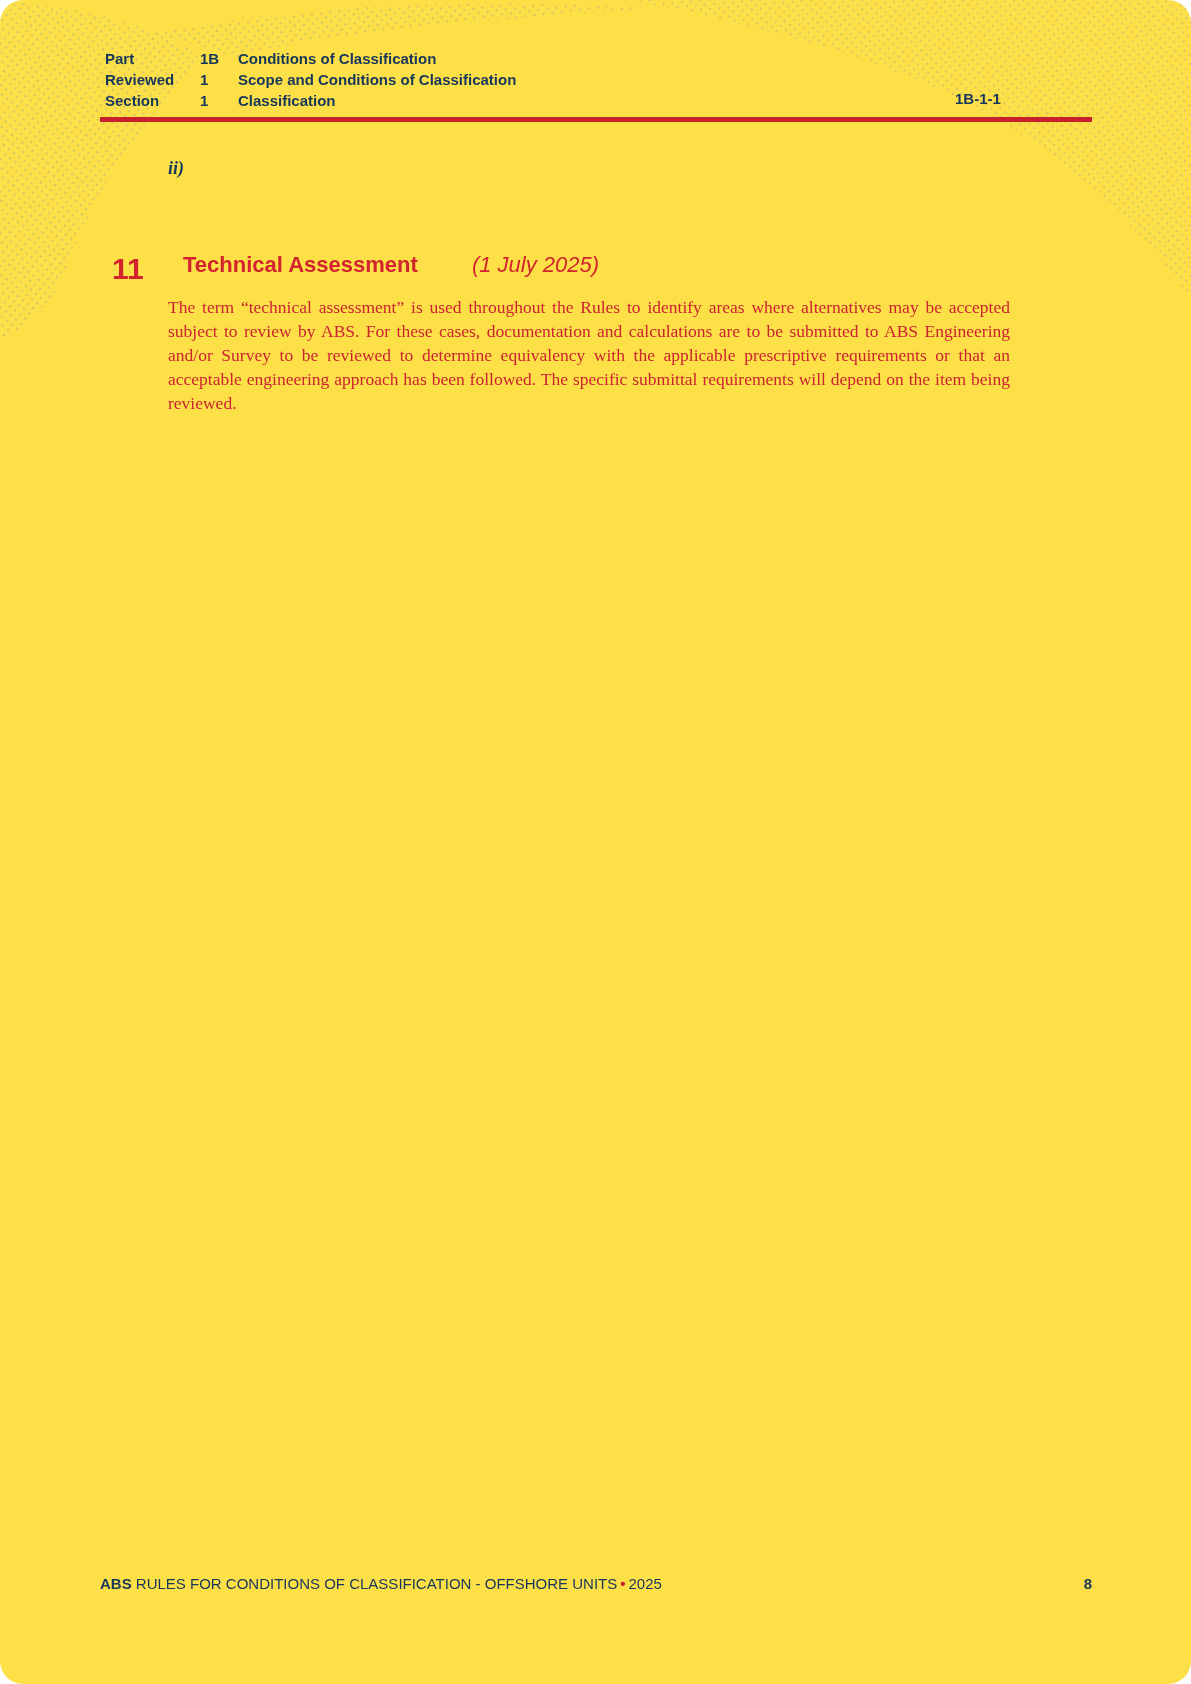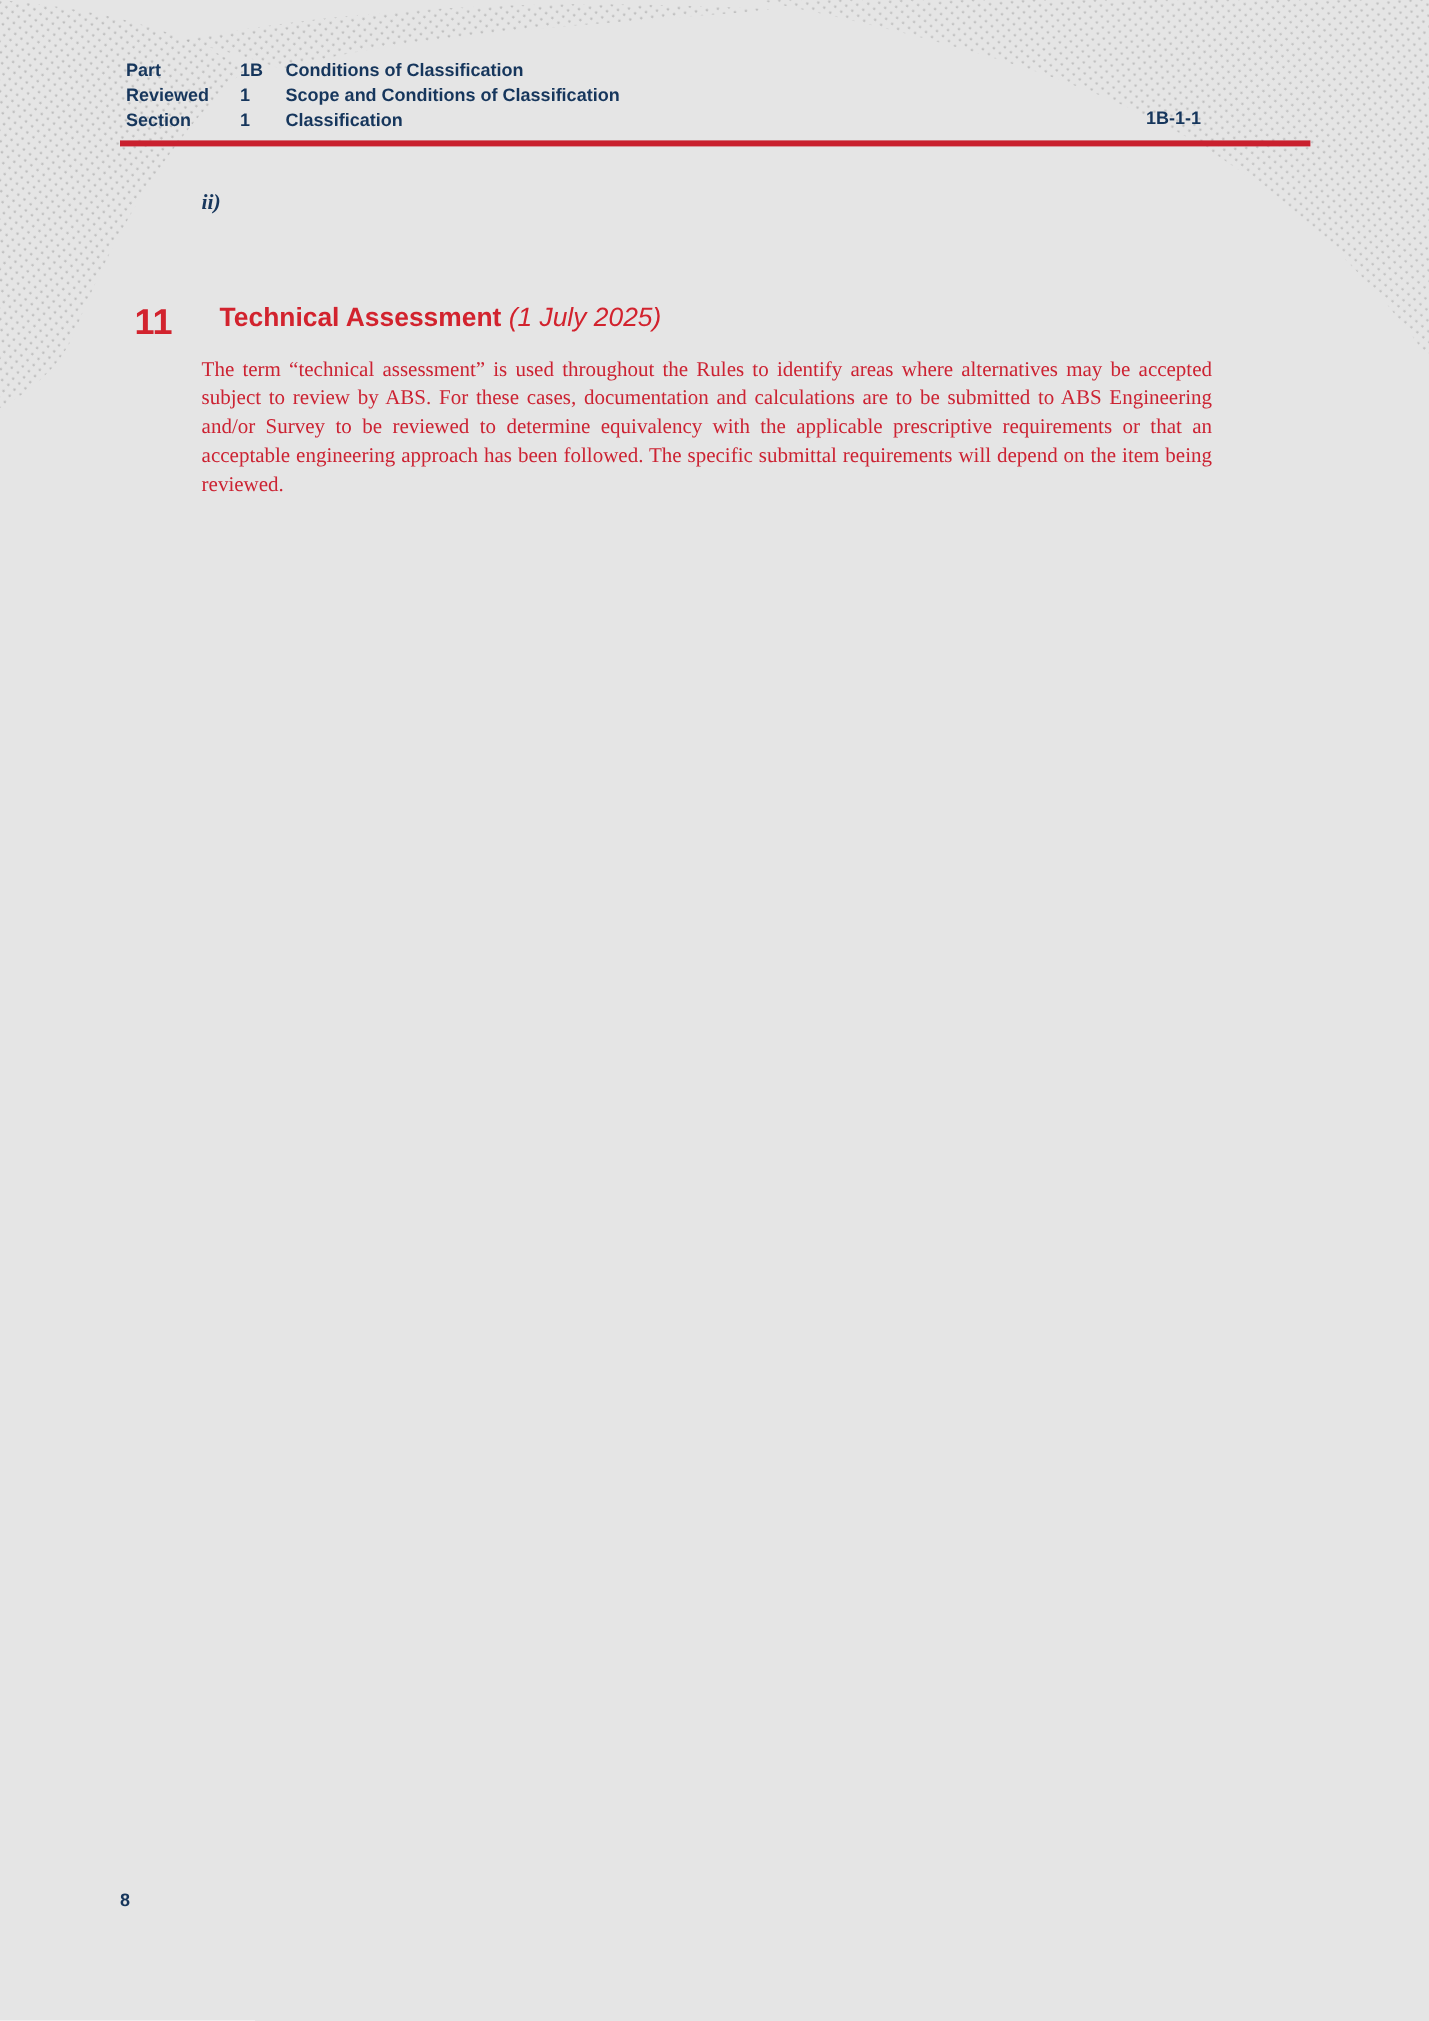--- a/index.html
+++ b/index.html
@@ -1,24 +1,25 @@
 <!DOCTYPE html>
 <html><head>
 <meta charset="utf-8">
 <style>
   * { margin: 0; padding: 0; box-sizing: border-box; }
   html, body { background: #ffffff; }
   .page {
     position: relative;
     width: 1191px;
     height: 1684px;
-    background: #e5e5e5;
+    background: #fde047;
     overflow: hidden;
     font-family: "Liberation Serif", serif;
     color: #000000;
+    border-radius: 23px;
   }
   .deco { position: absolute; pointer-events: none; }
   .deco-tl { left: 0; top: 0; }
   .deco-tr { right: 0; top: 0; }
 
   
   .header { position: absolute; left: 105px; top: 48px; font-family: "Liberation Sans", sans-serif; font-weight: bold; font-size: 15px; color: #16365c; line-height: 21px; }
   .header-row { display: flex; }
   .header-label { width: 95px; }
   .header-num { width: 38px; }
@@ -26,21 +27,21 @@
   .rule { position: absolute; left: 100px; top: 117px; width: 992px; height: 5px; background: #c9202e; }
 
   
   .list-item-marker { position: absolute; left: 168px; top: 158px; font-family: "Liberation Serif", serif; font-weight: bold; font-style: italic; font-size: 18px; color: #16365c; }
   .list-item-text { position: absolute; left: 245px; top: 158px; width: 765px; font-size: 17.5px; line-height: 25px; text-align: justify; color: #000000; }
 
   
   .section-number { position: absolute; left: 112px; top: 252px; font-family: "Liberation Sans", sans-serif; font-weight: bold; font-size: 30px; color: #d2232e; }
   .section-heading { position: absolute; left: 183px; top: 252px; font-family: "Liberation Sans", sans-serif; font-size: 22px; color: #d2232e; }
   .section-heading .title { font-weight: bold; }
-  .section-heading .date { font-style: italic; font-weight: normal; }
+  .section-heading .date { font-style: italic; font-weight: normal; margin-left: 48px; }
 
   
   .section-body { position: absolute; left: 168px; top: 295px; width: 842px; font-family: "Liberation Serif", serif; font-size: 17.5px; line-height: 24px; text-align: justify; color: #cc2333; }
 
   
   .footer { position: absolute; left: 100px; top: 1575px; width: 992px; display: flex; justify-content: space-between; font-family: "Liberation Sans", sans-serif; font-size: 15px; color: #16365c; }
   .footer-left { white-space: nowrap; }
   .footer-brand { font-weight: bold; }
   .footer-sep { color: #c9202e; font-weight: bold; padding: 0 3px; }
   .footer-page { font-weight: bold; text-align: right; }
@@ -90,16 +91,17 @@
   <div class="rule"></div>
 
   <div class="list-item-marker">ii)</div>
 
   <div class="section-number">11</div>
   <div class="section-heading"><span class="title">Technical Assessment</span><span class="date"> (1 July 2025)</span></div>
 
   <div class="section-body">The term “technical assessment” is used throughout the Rules to identify areas where alternatives may be accepted subject to review by ABS. For these cases, documentation and calculations are to be submitted to ABS Engineering and/or Survey to be reviewed to determine equivalency with the applicable prescriptive requirements or that an acceptable engineering approach has been followed. The specific submittal requirements will depend on the item being reviewed.</div>
 
   <div class="footer">
+    <div class="footer-left"><span class="footer-brand">ABS</span><span> RULES FOR CONDITIONS OF CLASSIFICATION - OFFSHORE UNITS</span><span class="footer-sep">•</span><span>2025</span></div>
     <div class="footer-page">8</div>
   </div>
 
 </div>
 
 </body></html>

